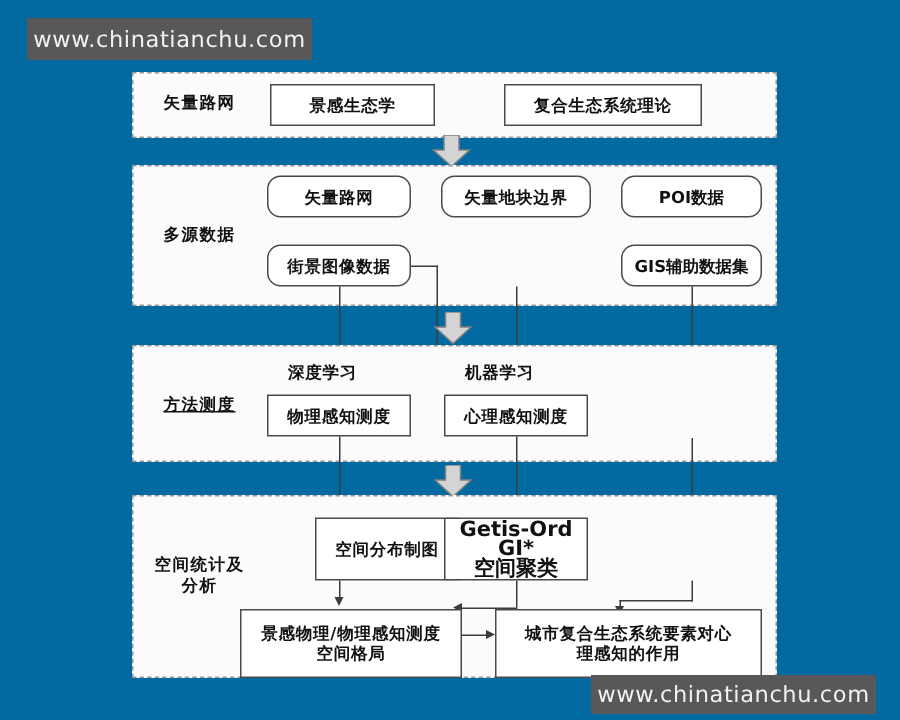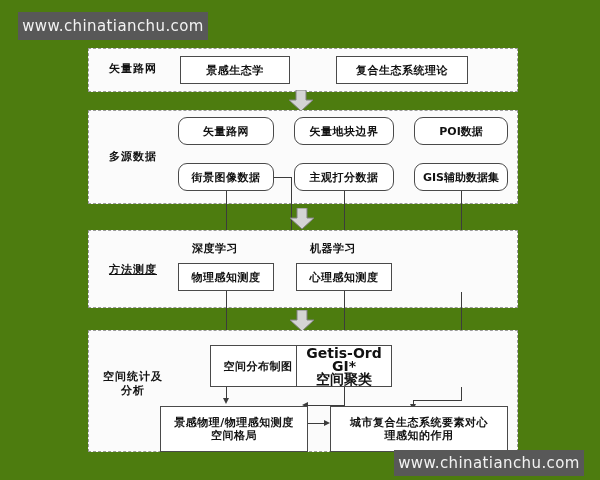--- a/index.html
+++ b/index.html
@@ -4,21 +4,21 @@
 <style>
   html, body {
     margin: 0;
     padding: 0;
     background: #ffffff;
   }
   #page {
     position: relative;
     width: 600px;
     height: 480px;
-    background: #4d7c0f;
+    background: #0369a1;
     font-family: "DejaVu Sans", "Liberation Sans", sans-serif;
     overflow: hidden;
   }
 
   
   .watermark {
     position: absolute;
     background: #585858;
     color: #f2f2f2;
     font-family: "DejaVu Sans", "Liberation Sans", sans-serif;
@@ -131,21 +131,20 @@
   </div>
 
   <div class="section" style="left:88px; top:110px; width:430px; height:94px;"></div>
   <div class="section-label" style="left:98px; top:150px; width:70px;">多源数据</div>
 
   <div class="node rounded" style="left:178px; top:117px; width:96px; height:28px;">矢量路网</div>
   <div class="node rounded latin" style="left:414px; top:117px; width:94px; height:28px;">POI数据</div>
   <div class="node rounded" style="left:294px; top:117px; width:100px; height:28px;">矢量地块边界</div>
 
   <div class="node rounded" style="left:178px; top:163px; width:96px; height:28px;">街景图像数据</div>
-  <div class="node rounded" style="left:294px; top:163px; width:100px; height:28px;">主观打分数据</div>
   <div class="node rounded latin" style="left:414px; top:163px; width:94px; height:28px;">GIS辅助数据集</div>
 
   <div class="hline" style="left:274px; top:177px; width:18px;"></div>
   <div class="vline" style="left:291px; top:177px; height:83px;"></div>
 
   <div class="vline" style="left:226px; top:191px; height:69px;"></div>
   <div class="arrowhead-down" style="left:222.5px; top:256px;"></div>
 
   <div class="vline" style="left:344px; top:191px; height:69px;"></div>
   <div class="arrowhead-down" style="left:340.5px; top:256px;"></div>

